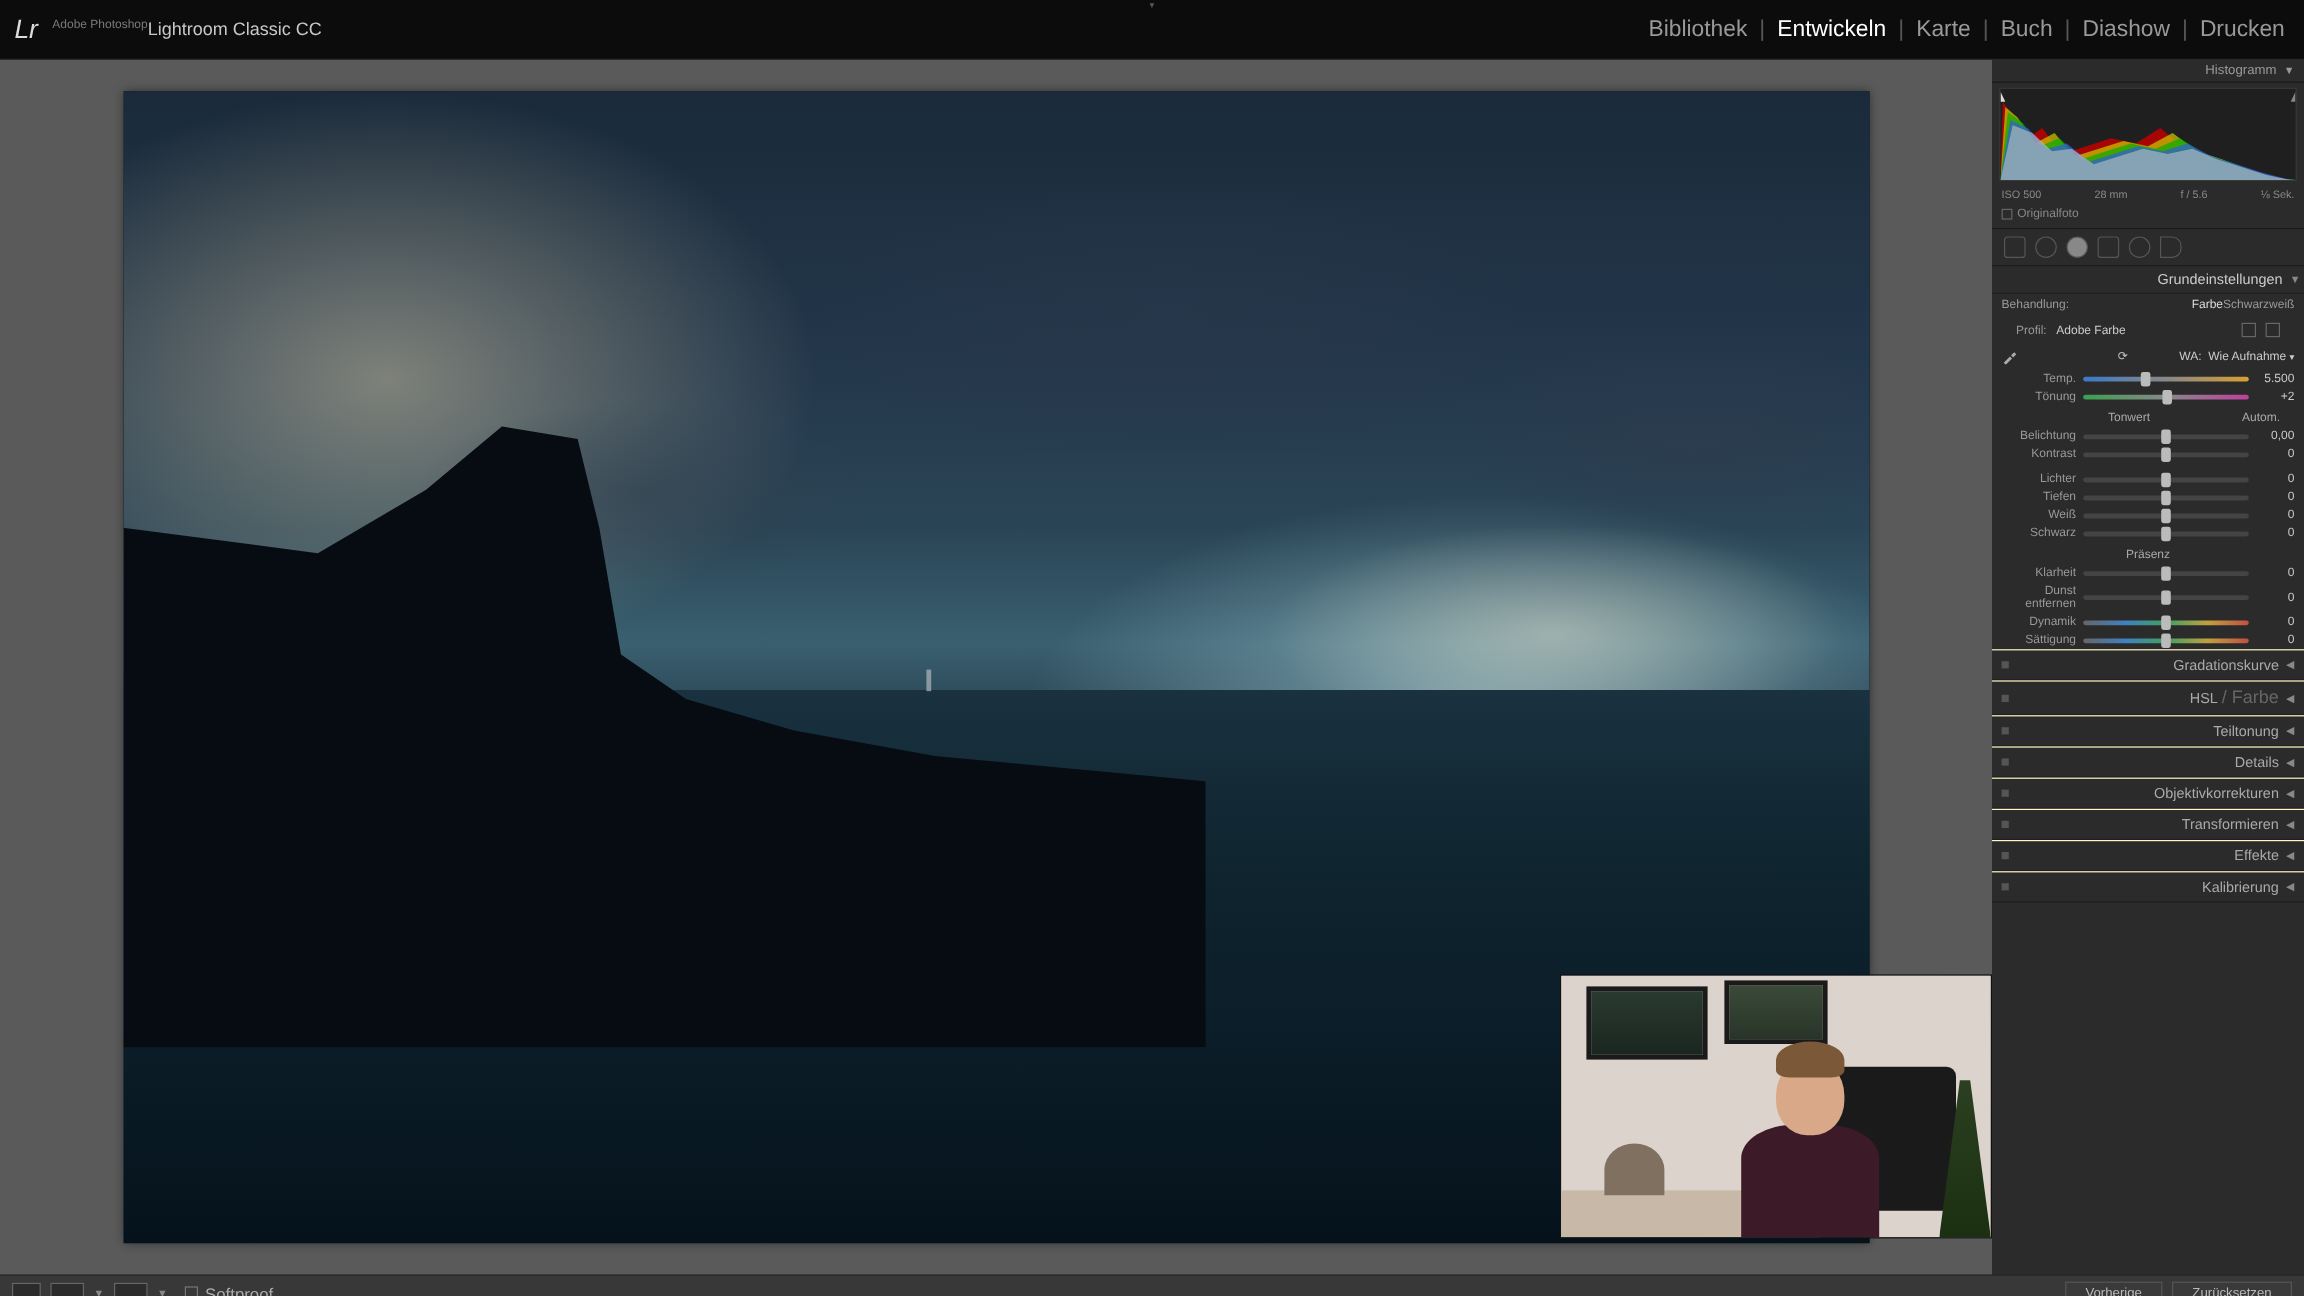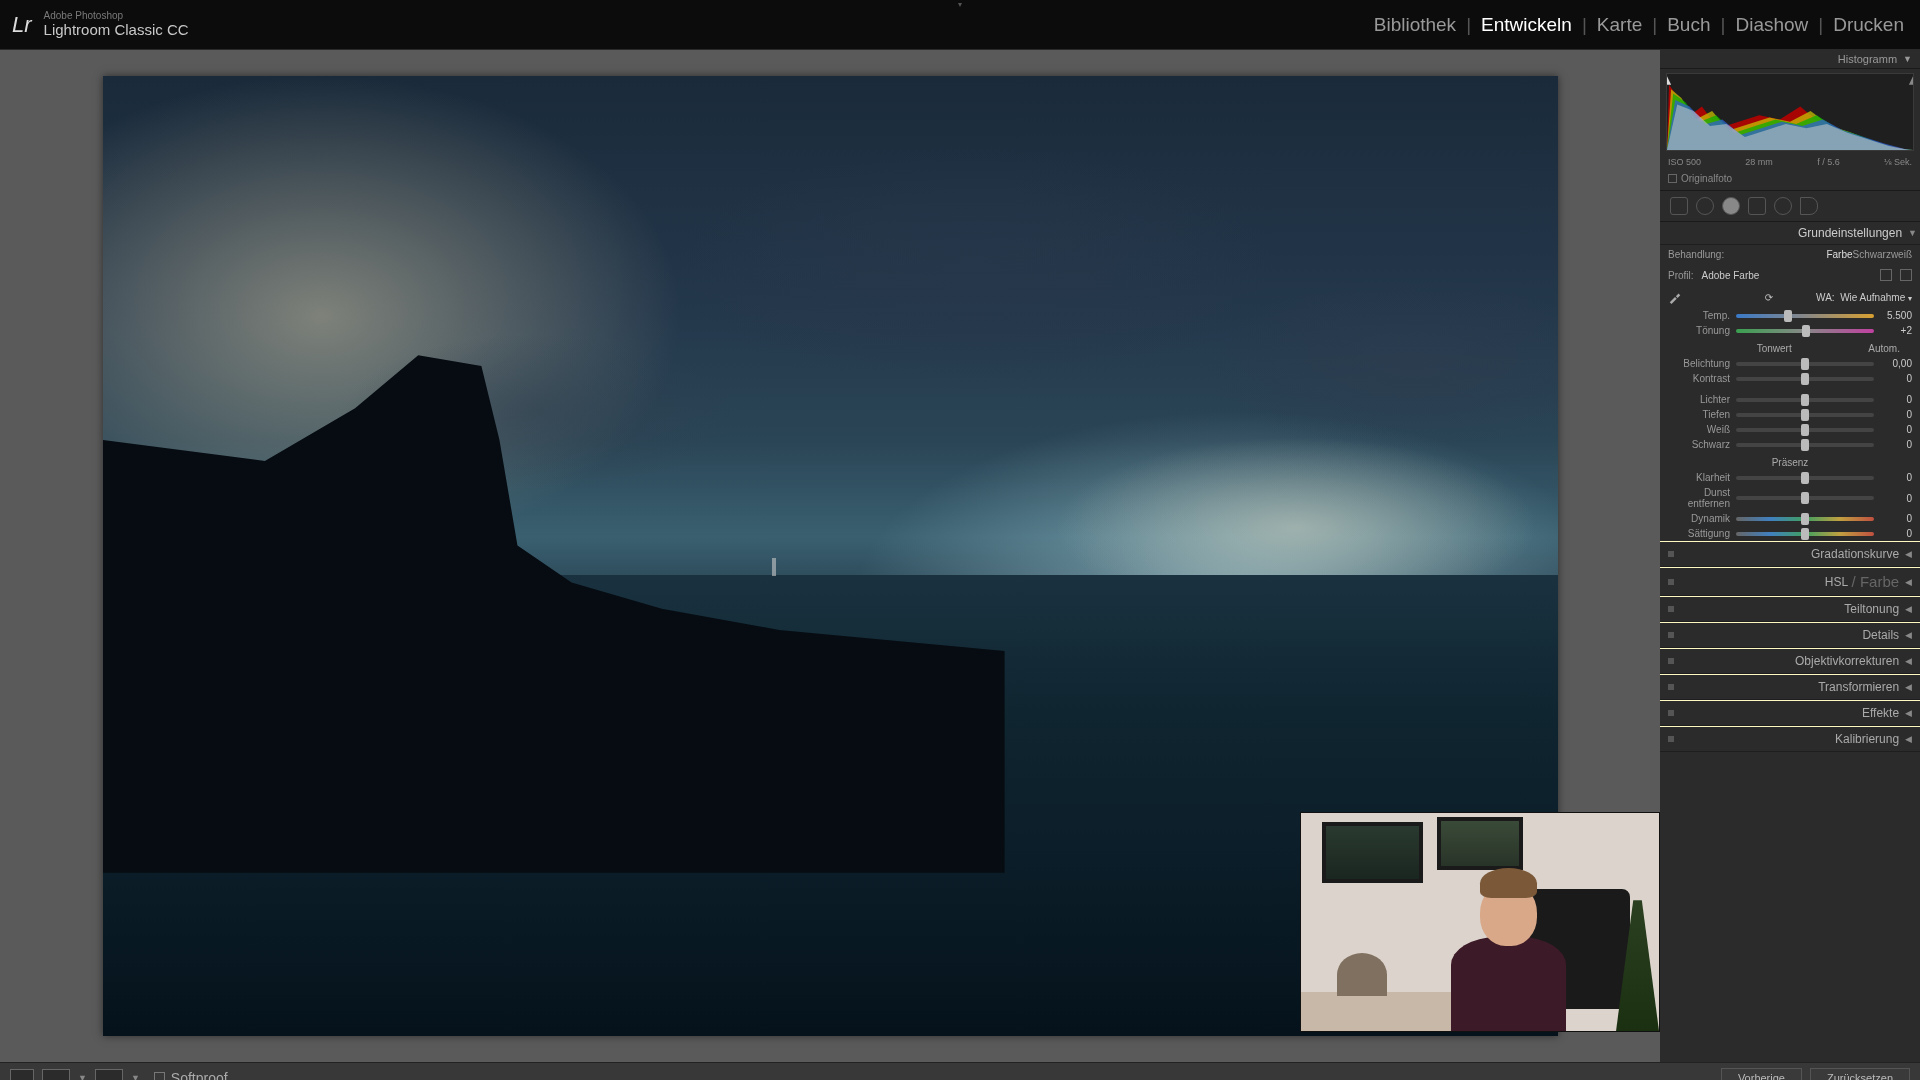--- a/index.html
+++ b/index.html
@@ -3,21 +3,21 @@
 <meta charset="utf-8">
 <style>
 * { margin: 0; padding: 0; box-sizing: border-box; font-family: "Segoe UI", Arial, sans-serif; }
 body { background: #1a1a1a; width: 1920px; height: 1080px; overflow: hidden; color: #ccc; }
 
 
 .header { height: 50px; background: #0c0c0c; display: flex; align-items: center; padding: 0 12px; border-bottom: 1px solid #2a2a2a; }
 .logo { font-size: 22px; font-weight: 300; color: #dcdcdc; font-style: italic; margin-right: 8px; }
 .app-sub { font-size: 10px; color: #7a7a7a; line-height: 1; }
 .app-name { font-size: 15px; color: #c8c8c8; }
-.app-title { display: flex; flex-direction: column; margin-left: 4px; }
+.app-title { display: flex; flex-direction: row; margin-left: 4px; }
 .modules { margin-left: auto; display: flex; gap: 0; align-items: center; font-size: 19px; }
 .module { color: #999; cursor: pointer; padding: 0 4px; }
 .module.active { color: #fff; font-weight: 500; }
 .sep { color: #555; padding: 0 6px; }
 
 
 .main { display: flex; height: calc(100% - 38px - 30px); }
 .canvas-area { flex: 1; background: #5a5a5a; display: flex; align-items: center; justify-content: center; position: relative; padding: 8px 10px; }
 .photo { width: 1455px; height: 960px; position: relative; overflow: hidden; background: #0a1a25; box-shadow: 0 0 8px rgba(0,0,0,0.5); }
 
@@ -66,21 +66,21 @@
 .row .slider.grad-tint { background: linear-gradient(90deg,#3aa050,#888,#c040a0); }
 .row .slider.grad-vib { background: linear-gradient(90deg,#666,#4080c0,#40a060,#c0a040,#c05040); }
 .row .slider.grad-sat { background: linear-gradient(90deg,#666,#4080c0,#40a060,#c0a040,#c05040); }
 .row .handle { position: absolute; top: -4px; width: 8px; height: 12px; background: #bbb; border-radius: 2px; transform: translateX(-50%); }
 .row .val { width: 32px; text-align: right; color: #ccc; font-size: 10px; }
 
 .treat-row { display:flex; justify-content:space-between; padding: 4px 8px; font-size:10px; color:#999; }
 .treat-row .opts { display:flex; }
 .treat-row .opts span.active { color:#ddd; }
 
-.profile-row { display:flex; align-items:center; padding: 5px 8px; font-size:10px; color:#999; gap:8px; }
+.profile-row { display:flex; align-items:center; padding: 5px 20px; font-size:10px; color:#999; gap:8px; }
 .profile-row .picker { width:12px; height:12px; border:1px solid #666; }
 
 .wb-row { display:flex; align-items:center; padding:4px 8px; font-size:10px; justify-content:space-between; }
 .wb-row .eyedrop { width:14px; height:14px; }
 .wb-row .wb-label { color:#ccc; }
 
 .sub-header { display:flex; justify-content:space-between; padding: 5px 20px 2px; font-size:10px; color:#aaa; }
 .sub-header .center { margin: 0 auto; }
 
 .collapsed-panels { }

